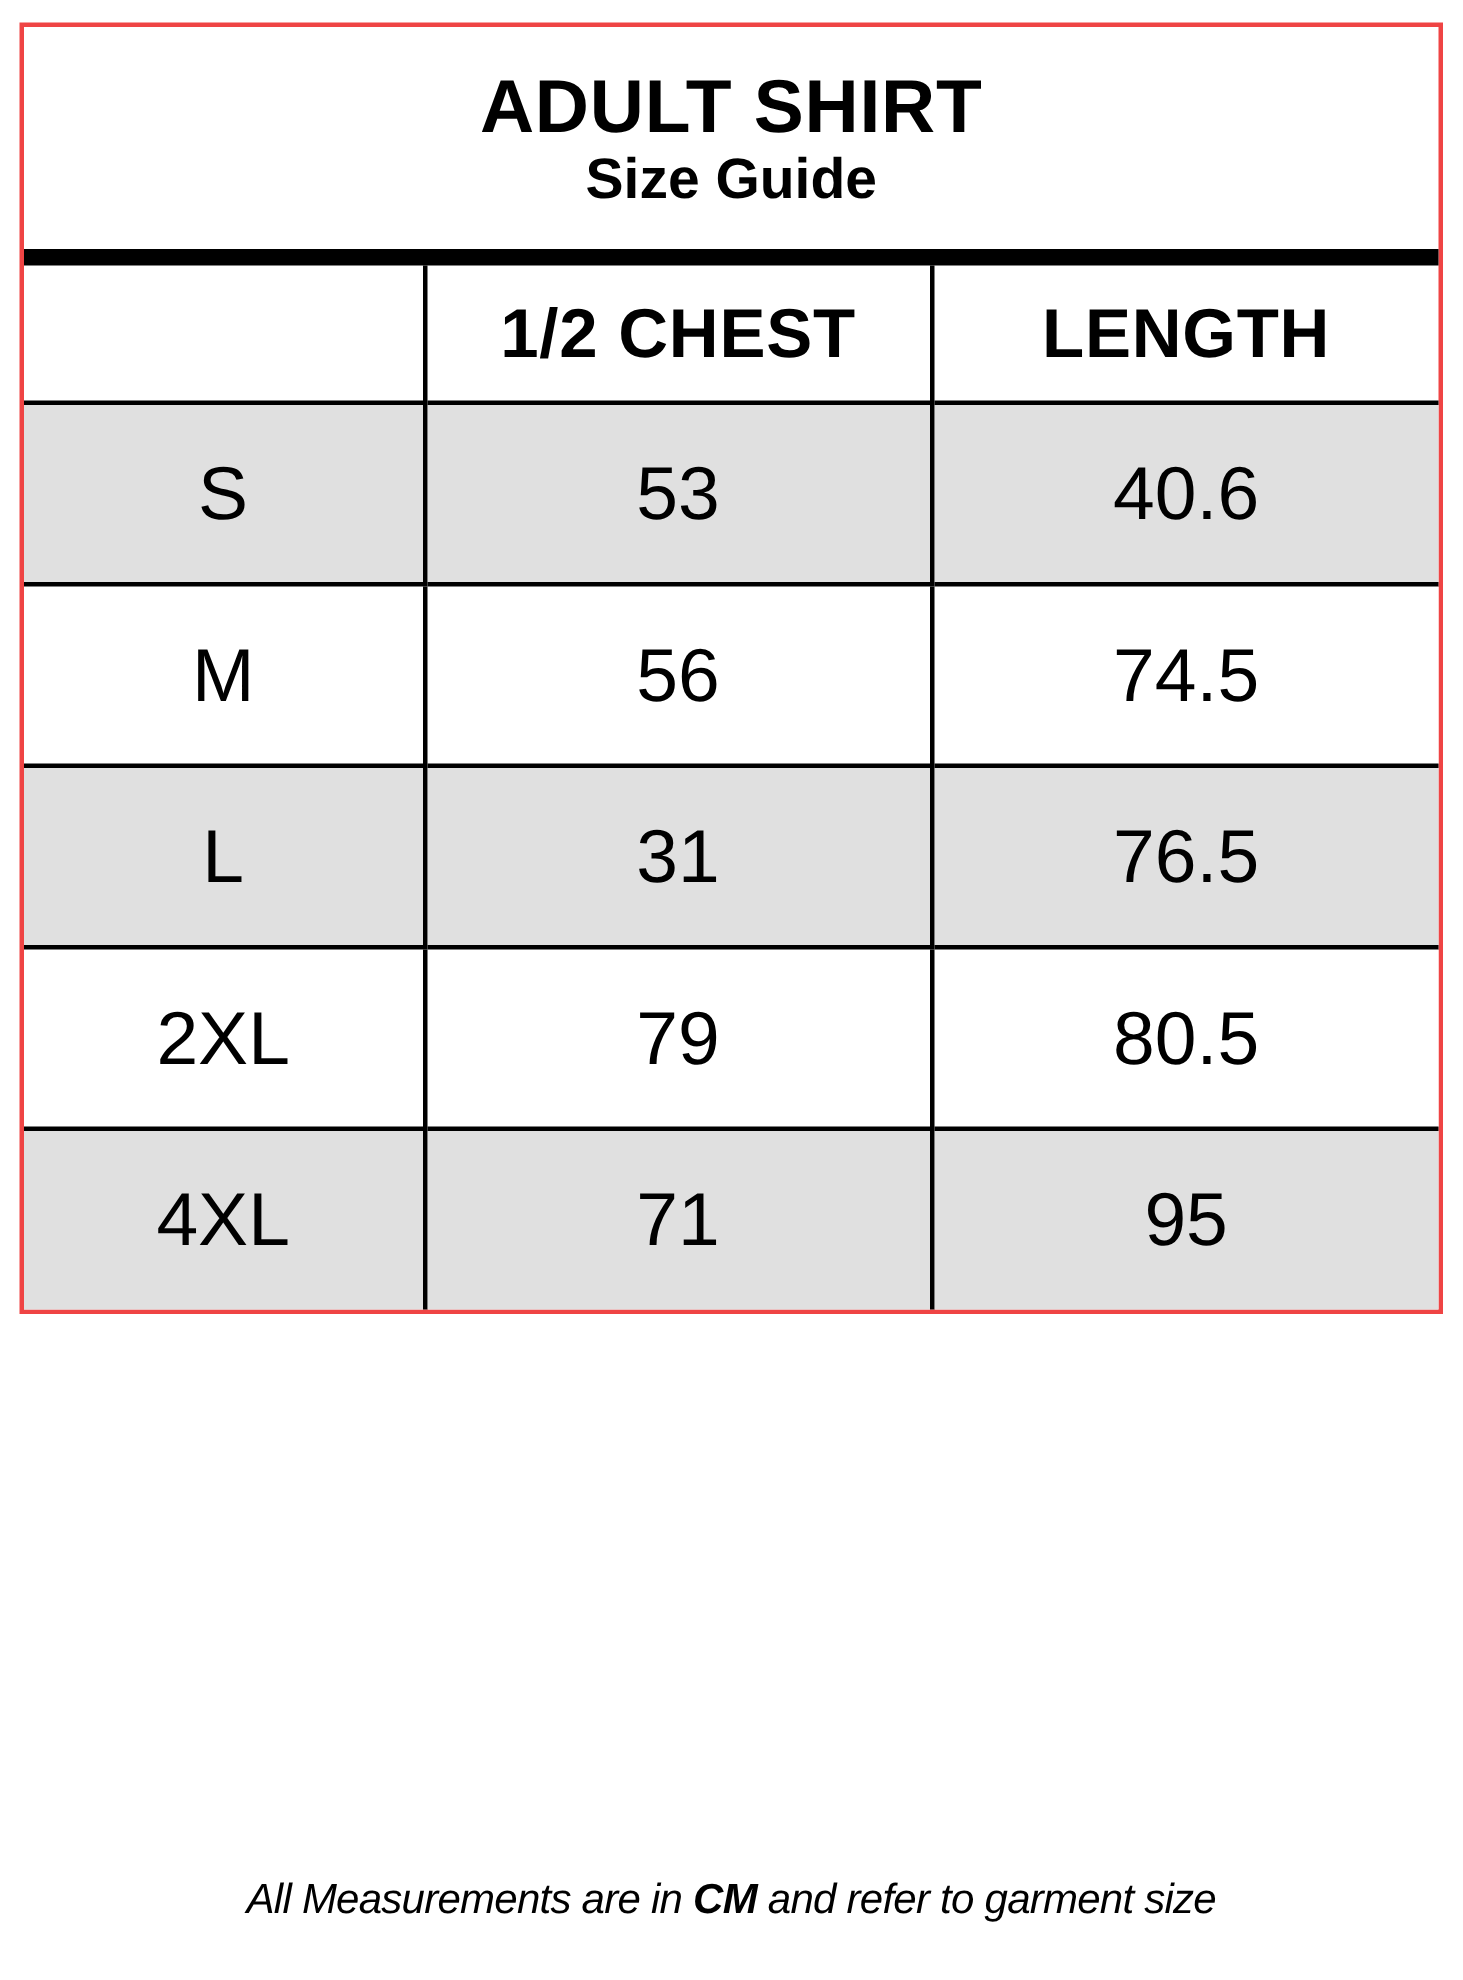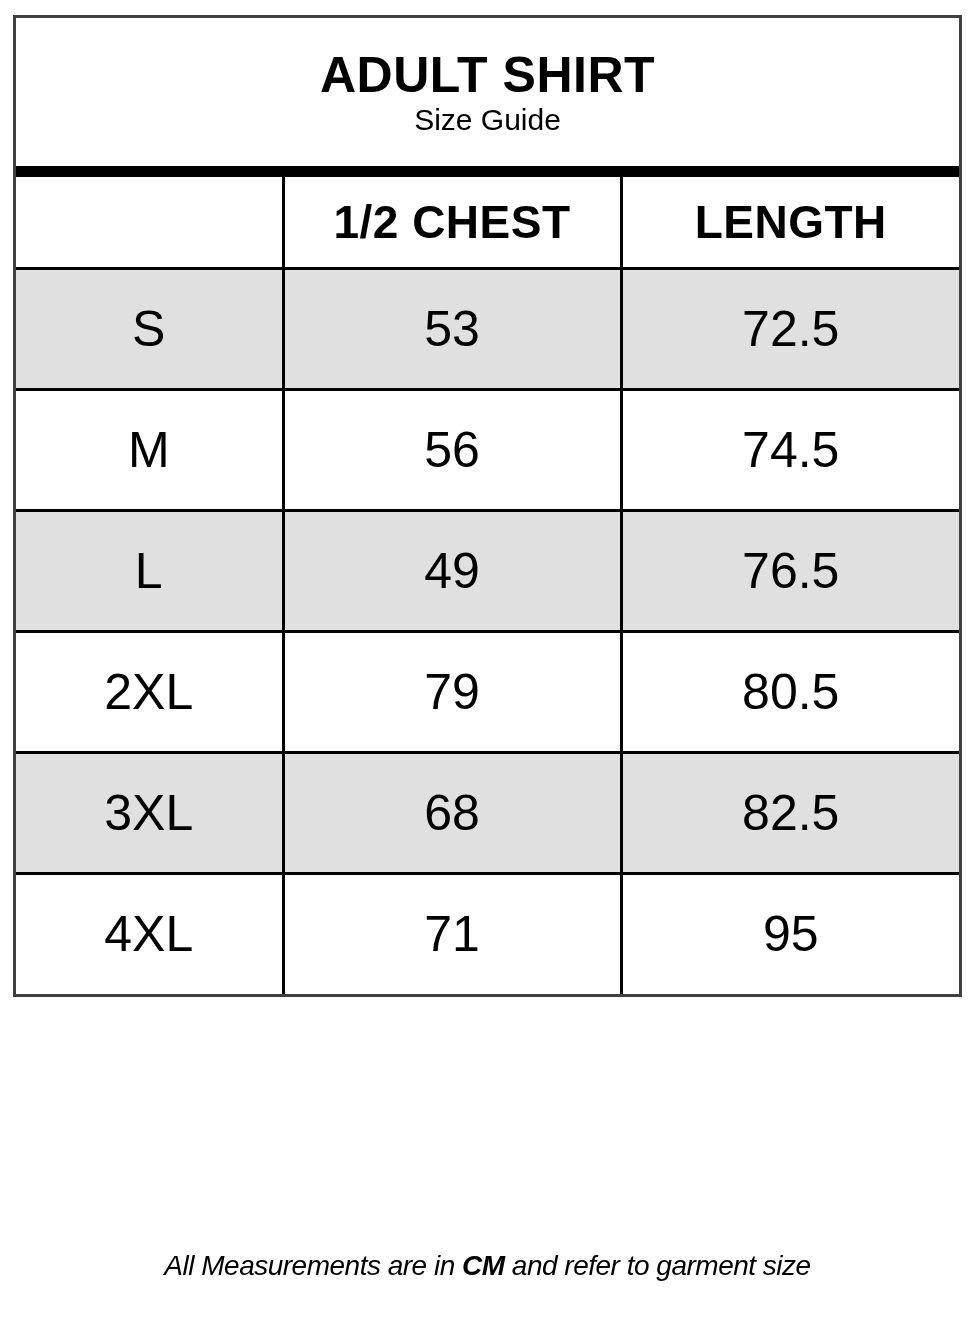--- a/index.html
+++ b/index.html
@@ -13,39 +13,39 @@
     position: relative;
     font-family: "Liberation Sans", sans-serif;
     color: #000000;
   }
   .size-table {
     position: absolute;
     left: 13px;
     top: 15px;
     width: 949px;
     box-sizing: border-box;
-    border: 3px solid #404040;
+    border: 3px solid #ef4444;
     background: #ffffff;
   }
   .title-block {
     height: 148px;
     display: flex;
     flex-direction: column;
     align-items: center;
     justify-content: center;
     line-height: 1.12;
   }
   .title-line1 {
     font-size: 50px;
     font-weight: bold;
     letter-spacing: 0.5px;
   }
   .title-line2 {
-    font-size: 30px;
-    font-weight: normal;
+    font-size: 38px;
+    font-weight: bold;
   }
   .thick-divider {
     height: 11px;
     background: #000000;
   }
   table {
     width: 100%;
     border-collapse: collapse;
     table-layout: fixed;
   }
@@ -106,41 +106,36 @@
       <tr>
         <th></th>
         <th>1/2 CHEST</th>
         <th>LENGTH</th>
       </tr>
     </thead>
     <tbody>
       <tr>
         <td>S</td>
         <td>53</td>
-        <td>72.5</td>
+        <td>40.6</td>
       </tr>
       <tr>
         <td>M</td>
         <td>56</td>
         <td>74.5</td>
       </tr>
       <tr>
         <td>L</td>
-        <td>49</td>
+        <td>31</td>
         <td>76.5</td>
       </tr>
       <tr>
         <td>2XL</td>
         <td>79</td>
         <td>80.5</td>
-      </tr>
-      <tr>
-        <td>3XL</td>
-        <td>68</td>
-        <td>82.5</td>
       </tr>
       <tr>
         <td>4XL</td>
         <td>71</td>
         <td>95</td>
       </tr>
     </tbody>
   </table>
 </div>
 

